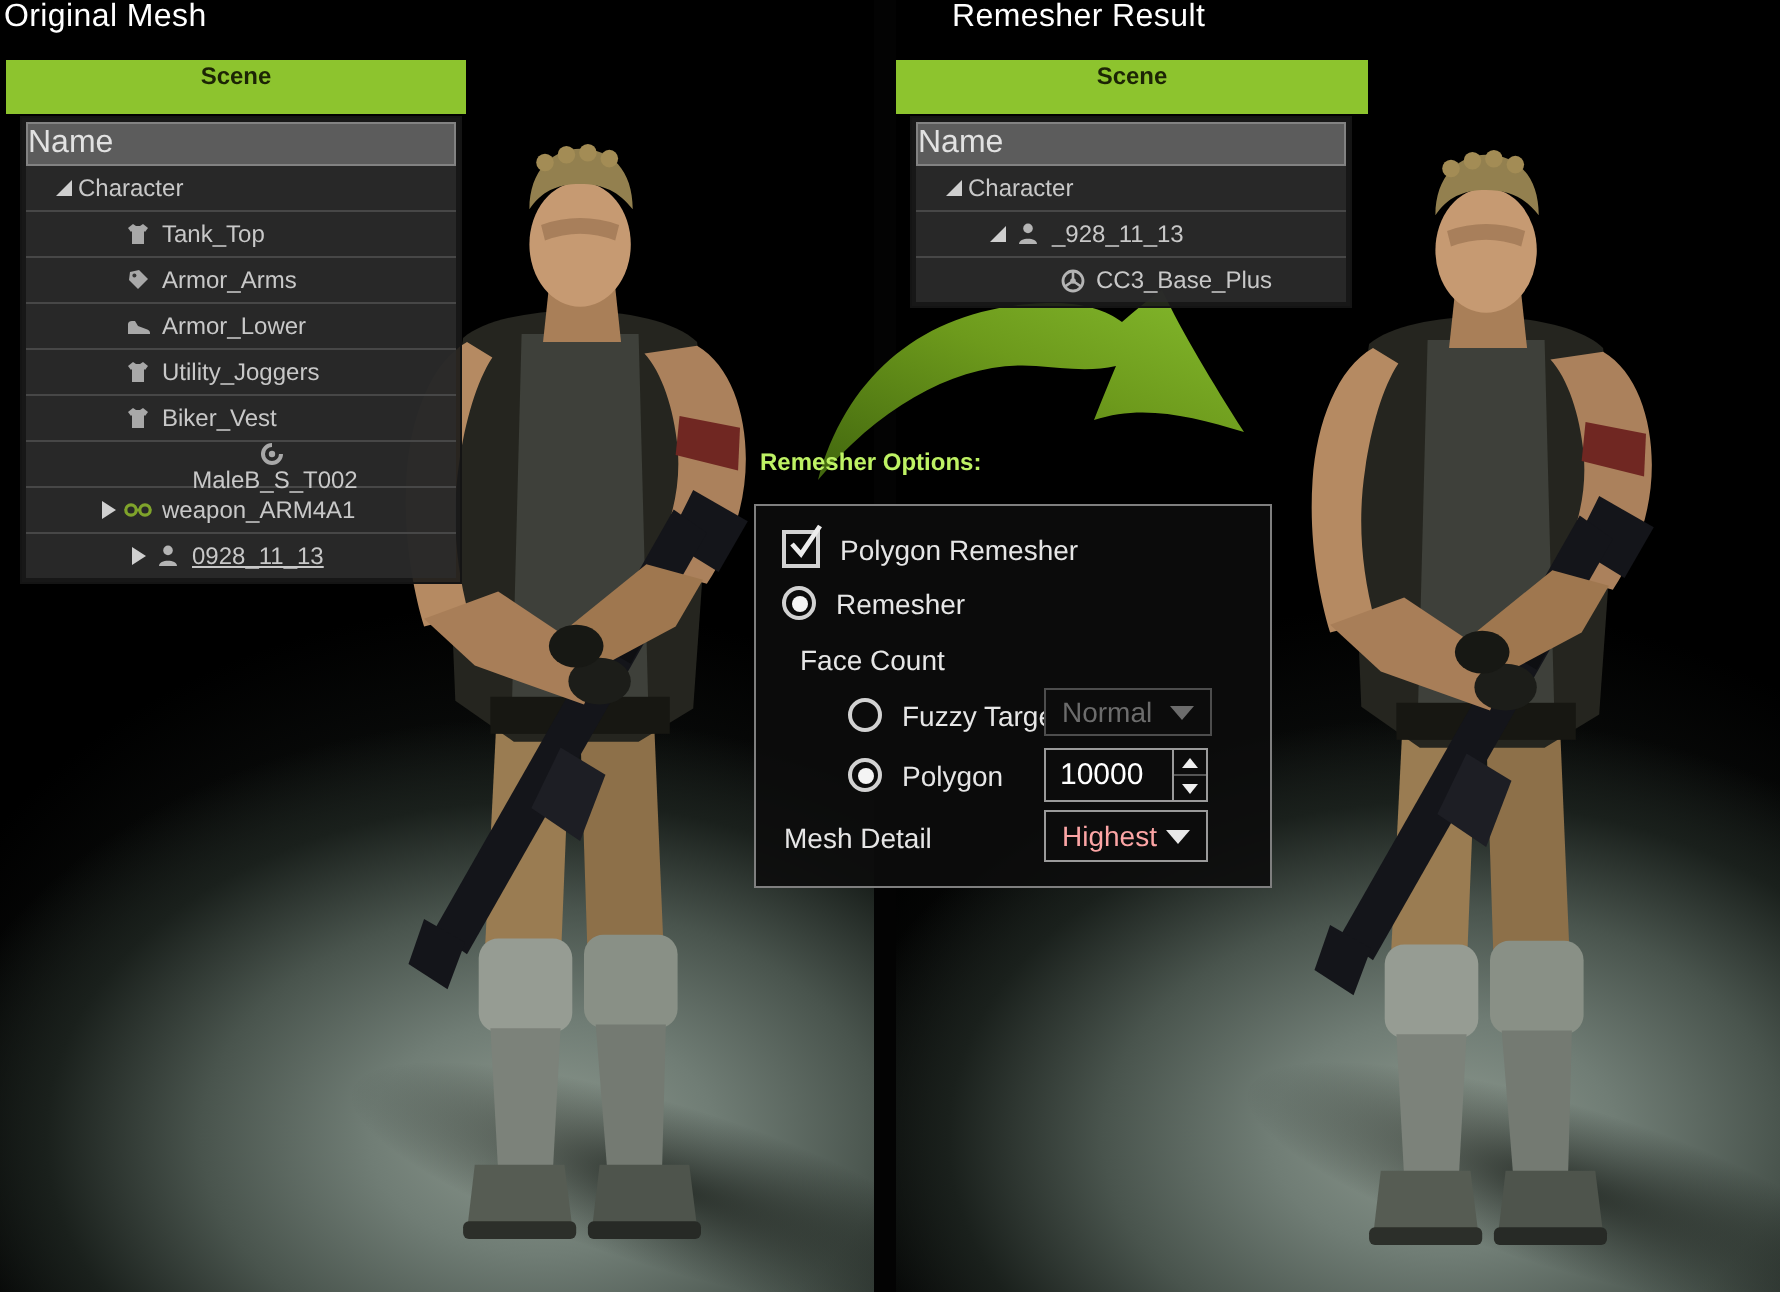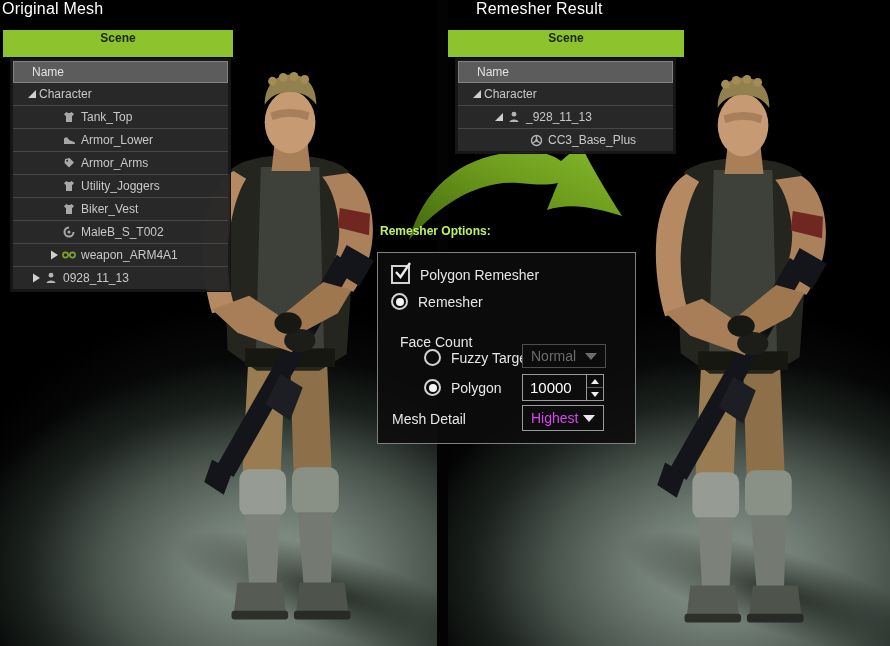--- a/index.html
+++ b/index.html
@@ -32,21 +32,21 @@
     color:#1c2405;font-size:12px;font-weight:bold;text-align:center;z-index:20;}
   .tab-left{left:3px;width:230px;}
   .tab-right{left:448px;width:236px;}
 
   
   .tree{position:absolute;top:58px;width:215px;background:rgba(26,26,26,.9);
     border:1px solid #141414;padding:2px;z-index:20;}
   .tree-left{left:10px;}
   .tree-right{left:455px;}
   .tree-header{height:20px;line-height:20px;background:#5c5c5c;border:1px solid #828282;
-    color:#e2e2e2;font-size:12px;padding-left:18px;}
+    color:#e2e2e2;font-size:16px;padding-left:0;}
   .tree-row{height:22px;display:flex;align-items:center;background:rgba(43,43,43,.85);
     border-bottom:1px solid #474747;color:#c8c8c8;font-size:12px;cursor:default;}
   .tree-row:last-child{border-bottom:none;}
   .twisty{width:14px;display:inline-flex;justify-content:center;align-items:center;flex:none;}
   .row-icon{width:16px;display:inline-flex;justify-content:center;align-items:center;flex:none;margin-right:4px;}
   .row-label{white-space:nowrap;}
 
   
   .arrow{position:absolute;left:395px;top:138px;width:240px;height:112px;z-index:15;}
 
@@ -55,21 +55,21 @@
   .dialog{position:absolute;left:377px;top:252px;width:257px;height:190px;z-index:30;
     background:rgba(12,12,12,.9);border:1px solid #7f7f7f;color:#e6e6e6;font-size:14px;}
   .d-row{position:absolute;display:flex;align-items:center;gap:10px;}
   .d-label{color:#e6e6e6;}
   .checkbox{width:15px;height:15px;border:2px solid #d2d2d2;position:relative;flex:none;background:transparent;}
   .checkbox svg{position:absolute;left:1px;top:-6px;display:none;}
   .checkbox.checked svg{display:block;}
   .radio{width:13px;height:13px;border:2px solid #d2d2d2;border-radius:50%;position:relative;flex:none;}
   .radio.sel::after{content:'';position:absolute;inset:2.5px;border-radius:50%;background:#f4f4f4;}
   .dd{position:absolute;display:flex;align-items:center;justify-content:space-between;
-    padding:0 8px;background:#0c0c0c;border:1px solid #9a9a9a;color:#d946ef;}
+    padding:0 8px;background:#0c0c0c;border:1px solid #9a9a9a;color:#fca5a5;}
   .dd .caret{width:0;height:0;border-left:6px solid transparent;border-right:6px solid transparent;
     border-top:7px solid #e8e8e8;}
   .dd.disabled{border-color:#4d4d4d;color:#6c6c6c;}
   .dd.disabled .caret{border-top-color:#6c6c6c;}
   .spin{position:absolute;display:flex;background:#0c0c0c;border:1px solid #9a9a9a;color:#fff;}
   .spin .val{flex:1;padding:2px 7px;font-size:15px;line-height:21px;}
   .spin .btns{width:16px;border-left:1px solid #9a9a9a;display:flex;flex-direction:column;}
   .spin .btns span{flex:1;display:flex;align-items:center;justify-content:center;}
   .spin .btns .up{border-bottom:1px solid #555;}
   .tri-up{width:0;height:0;border-left:4px solid transparent;border-right:4px solid transparent;border-bottom:5px solid #eee;}
@@ -170,55 +170,55 @@
           <span class="row-icon">
             <svg width="12" height="12" viewBox="0 0 12 12">
               <path d="M3.5 1 L5 2 L7 2 L8.5 1 L11 3 L9.5 5 L9 4.5 L9 11 L3 11 L3 4.5 L2.5 5 L1 3 Z" fill="#a8a8a8"></path>
             </svg>
           </span>
           <span class="row-label">Tank_Top</span>
         </div>
         <div class="tree-row" style="padding-left: 34px;">
           <span class="twisty"></span>
           <span class="row-icon">
+            <svg width="12" height="12" viewBox="0 0 12 12">
+              <path d="M6.5 1 L11 5.5 L6 10.5 L1.5 6 L2 2 Z" fill="#a8a8a8"></path>
+              <circle cx="4.2" cy="3.8" r="1" fill="#333"></circle>
+            </svg>
+          </span>
+          <span class="row-label">Armor_Arms</span>
+        </div>
+        <div class="tree-row" style="padding-left: 34px;">
+          <span class="twisty"></span>
+          <span class="row-icon">
             <svg width="13" height="12" viewBox="0 0 13 12">
               <path d="M1 9 L1 5 C1 4 2 3.5 3 3.5 L4.5 3.5 L6 6 L10 7.5 C11.5 8 12 8.5 12 9.5 L12 10 L1 10 Z" fill="#a8a8a8"></path>
             </svg>
           </span>
           <span class="row-label">Armor_Lower</span>
         </div>
         <div class="tree-row" style="padding-left: 34px;">
           <span class="twisty"></span>
           <span class="row-icon">
             <svg width="12" height="12" viewBox="0 0 12 12">
-              <path d="M6.5 1 L11 5.5 L6 10.5 L1.5 6 L2 2 Z" fill="#a8a8a8"></path>
-              <circle cx="4.2" cy="3.8" r="1" fill="#333"></circle>
-            </svg>
-          </span>
-          <span class="row-label">Armor_Arms</span>
-        </div>
-        <div class="tree-row" style="padding-left: 34px;">
-          <span class="twisty"></span>
-          <span class="row-icon">
-            <svg width="12" height="12" viewBox="0 0 12 12">
               <path d="M3.5 1 L5 2 L7 2 L8.5 1 L11 3 L9.5 5 L9 4.5 L9 11 L3 11 L3 4.5 L2.5 5 L1 3 Z" fill="#a8a8a8"></path>
             </svg>
           </span>
           <span class="row-label">Utility_Joggers</span>
         </div>
         <div class="tree-row" style="padding-left: 34px;">
           <span class="twisty"></span>
           <span class="row-icon">
             <svg width="12" height="12" viewBox="0 0 12 12">
               <path d="M3.5 1 L5 2 L7 2 L8.5 1 L11 3 L9.5 5 L9 4.5 L9 11 L3 11 L3 4.5 L2.5 5 L1 3 Z" fill="#a8a8a8"></path>
             </svg>
           </span>
           <span class="row-label">Biker_Vest</span>
         </div>
-        <div class="tree-row" style="padding-left: 34px;">
+        <div class="tree-row" style="padding-left: 34px; flex-direction: column;">
           <span class="twisty"></span>
           <span class="row-icon">
             <svg width="12" height="12" viewBox="0 0 12 12">
               <path d="M6 1.5 A4.5 4.5 0 1 0 10.5 6" fill="none" stroke="#a8a8a8" stroke-width="2"></path>
               <circle cx="6" cy="6" r="1.6" fill="#a8a8a8"></circle>
             </svg>
           </span>
           <span class="row-label">MaleB_S_T002</span>
         </div>
         <div class="tree-row" style="padding-left: 34px;">
@@ -229,21 +229,21 @@
           </span>
           <span class="row-icon">
             <svg width="14" height="10" viewBox="0 0 14 10">
               <circle cx="3.5" cy="5" r="2.6" fill="none" stroke="#7fa32b" stroke-width="1.6"></circle>
               <circle cx="10.5" cy="5" r="2.6" fill="none" stroke="#7fa32b" stroke-width="1.6"></circle>
               <path d="M6 5 L8 5" stroke="#7fa32b" stroke-width="1.4"></path>
             </svg>
           </span>
           <span class="row-label">weapon_ARM4A1</span>
         </div>
-        <div class="tree-row" style="padding-left: 16px;">
+        <div class="tree-row" style="padding-left: 49px; text-decoration: underline;">
           <span class="twisty">
             <svg width="10" height="10" viewBox="0 0 10 10">
               <path d="M2 .5 L9 5 L2 9.5 Z" fill="#cfcfcf"></path>
             </svg>
           </span>
           <span class="row-icon">
             <svg width="12" height="12" viewBox="0 0 12 12">
               <circle cx="6" cy="3.2" r="2.4" fill="#b4b4b4"></circle>
               <path d="M1.5 11 C1.5 7.5 10.5 7.5 10.5 11 Z" fill="#b4b4b4"></path>
             </svg>
@@ -314,21 +314,21 @@
         </svg>
       </span>
       <span class="d-label">Polygon Remesher</span>
     </div>
 
     <div class="d-row" style="left:13px;top:40px;">
       <span class="radio sel" id="rd-remesher"></span>
       <span class="d-label">Remesher</span>
     </div>
 
-    <div class="d-label" style="position:absolute;left:22px;top:69px;margin-top:12px;">Face Count</div>
+    <div class="d-label" style="position:absolute;left:22px;top:69px;">Face Count</div>
 
     <div class="d-row" style="left:46px;top:96px;">
       <span class="radio" id="rd-fuzzy"></span>
       <span class="d-label">Fuzzy Target</span>
     </div>
     <div class="dd disabled" id="dd-fuzzy" style="left:144px;top:91px;width:66px;height:22px;">
       <span>Normal</span>
       <span class="caret"></span>
     </div>
 

